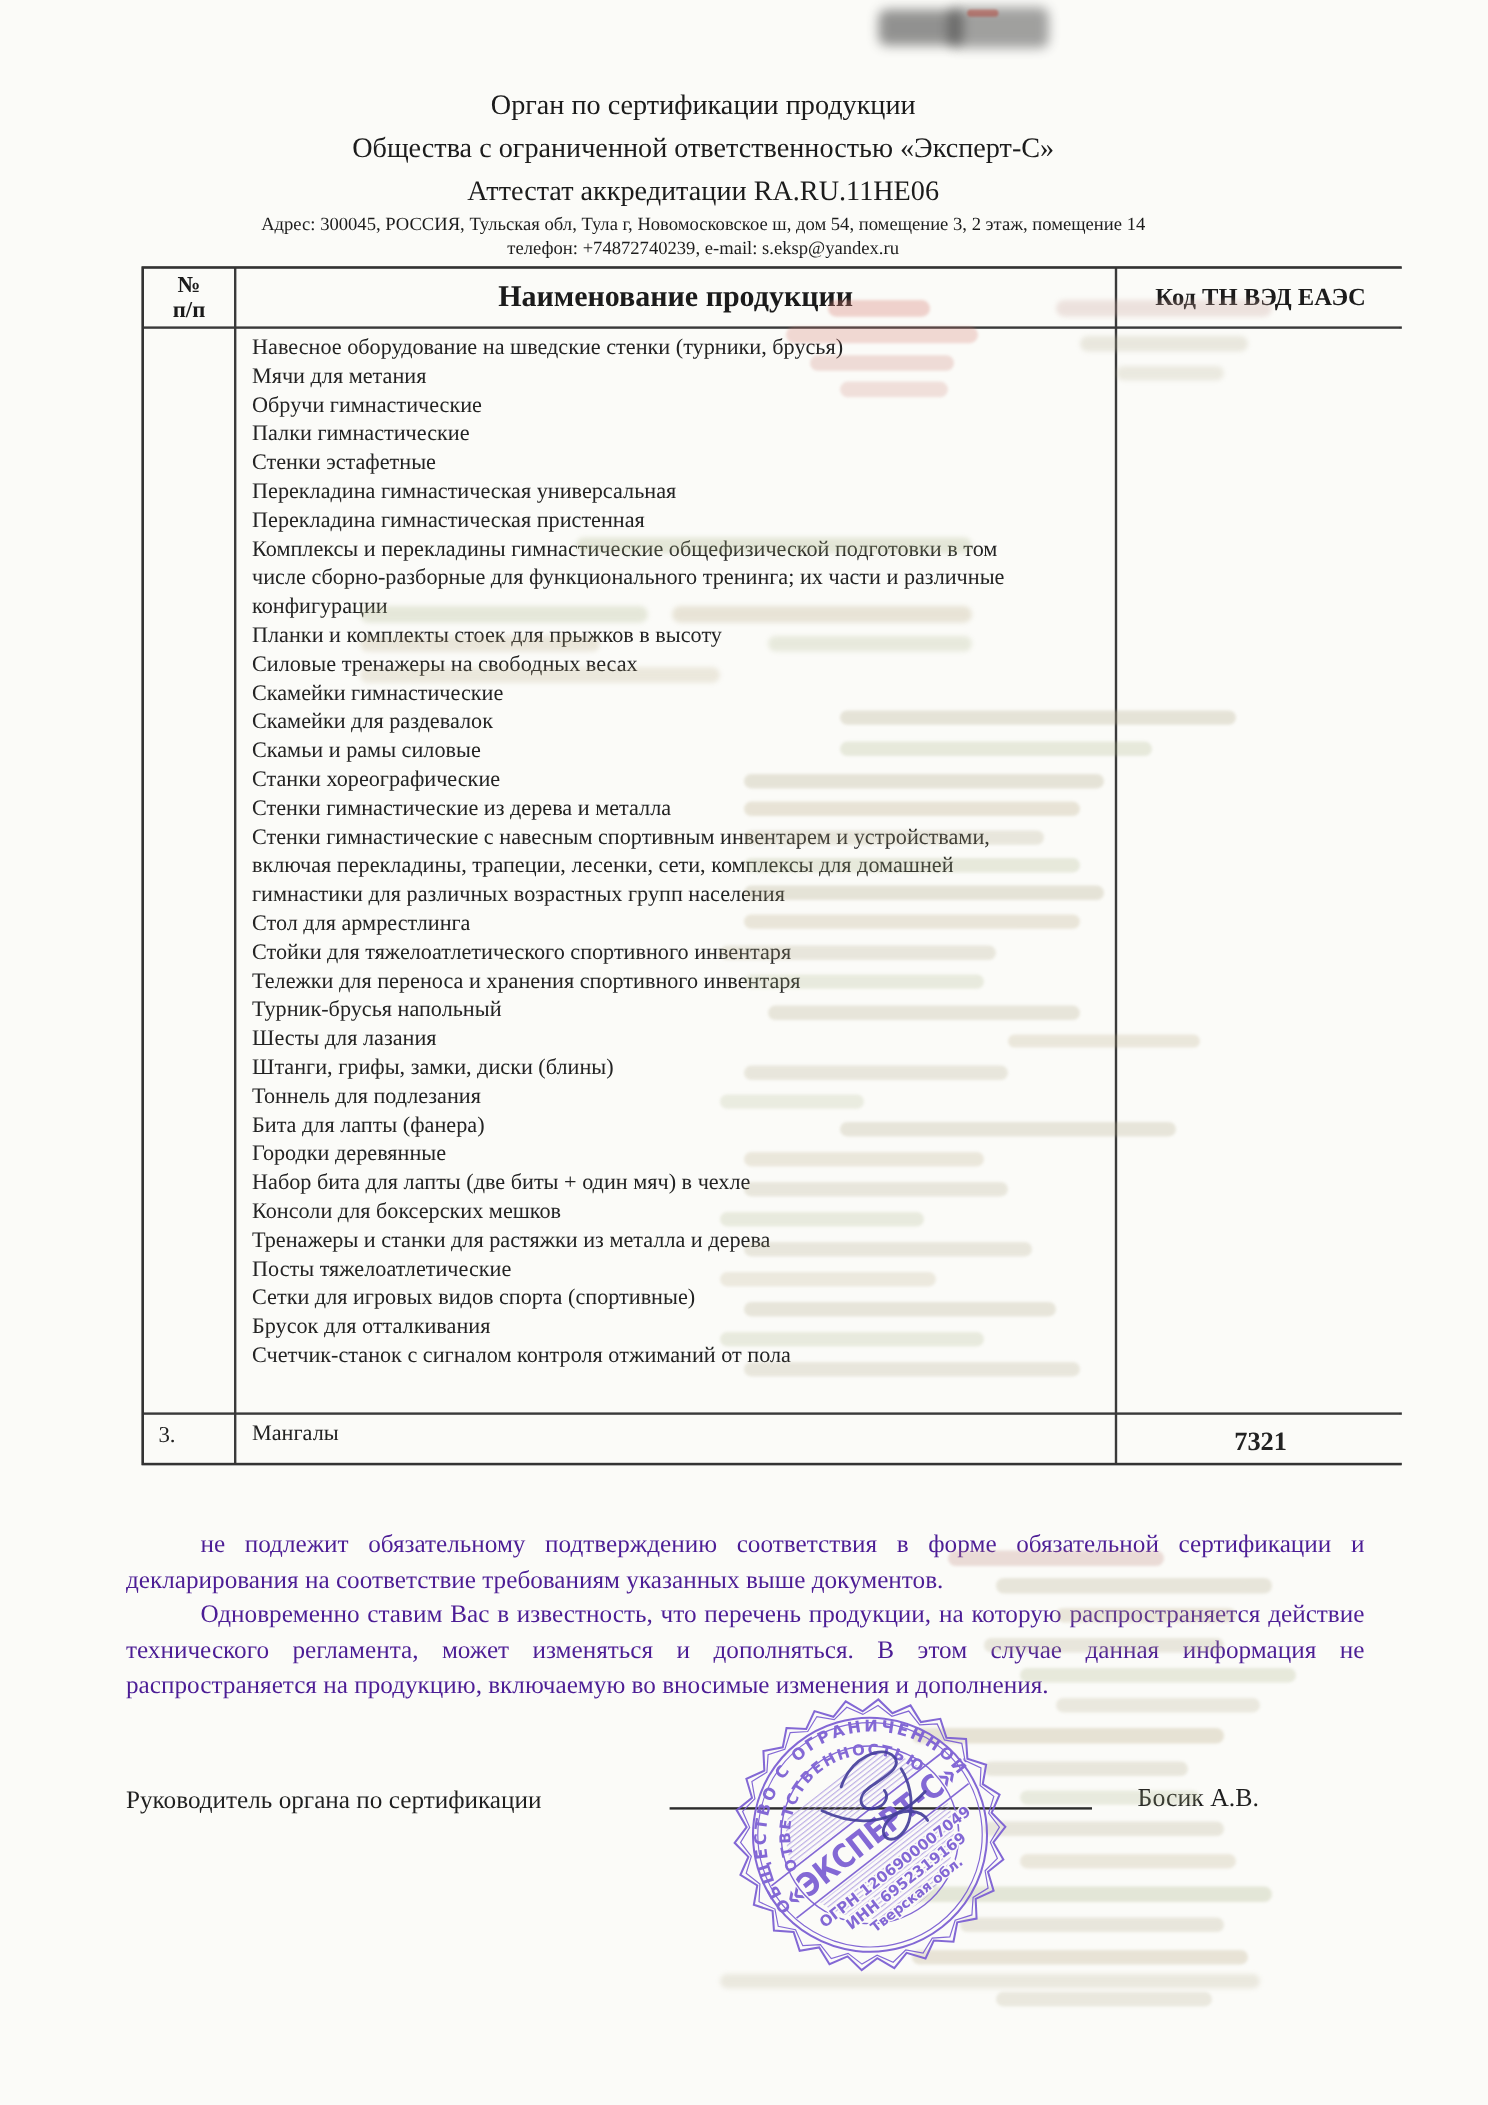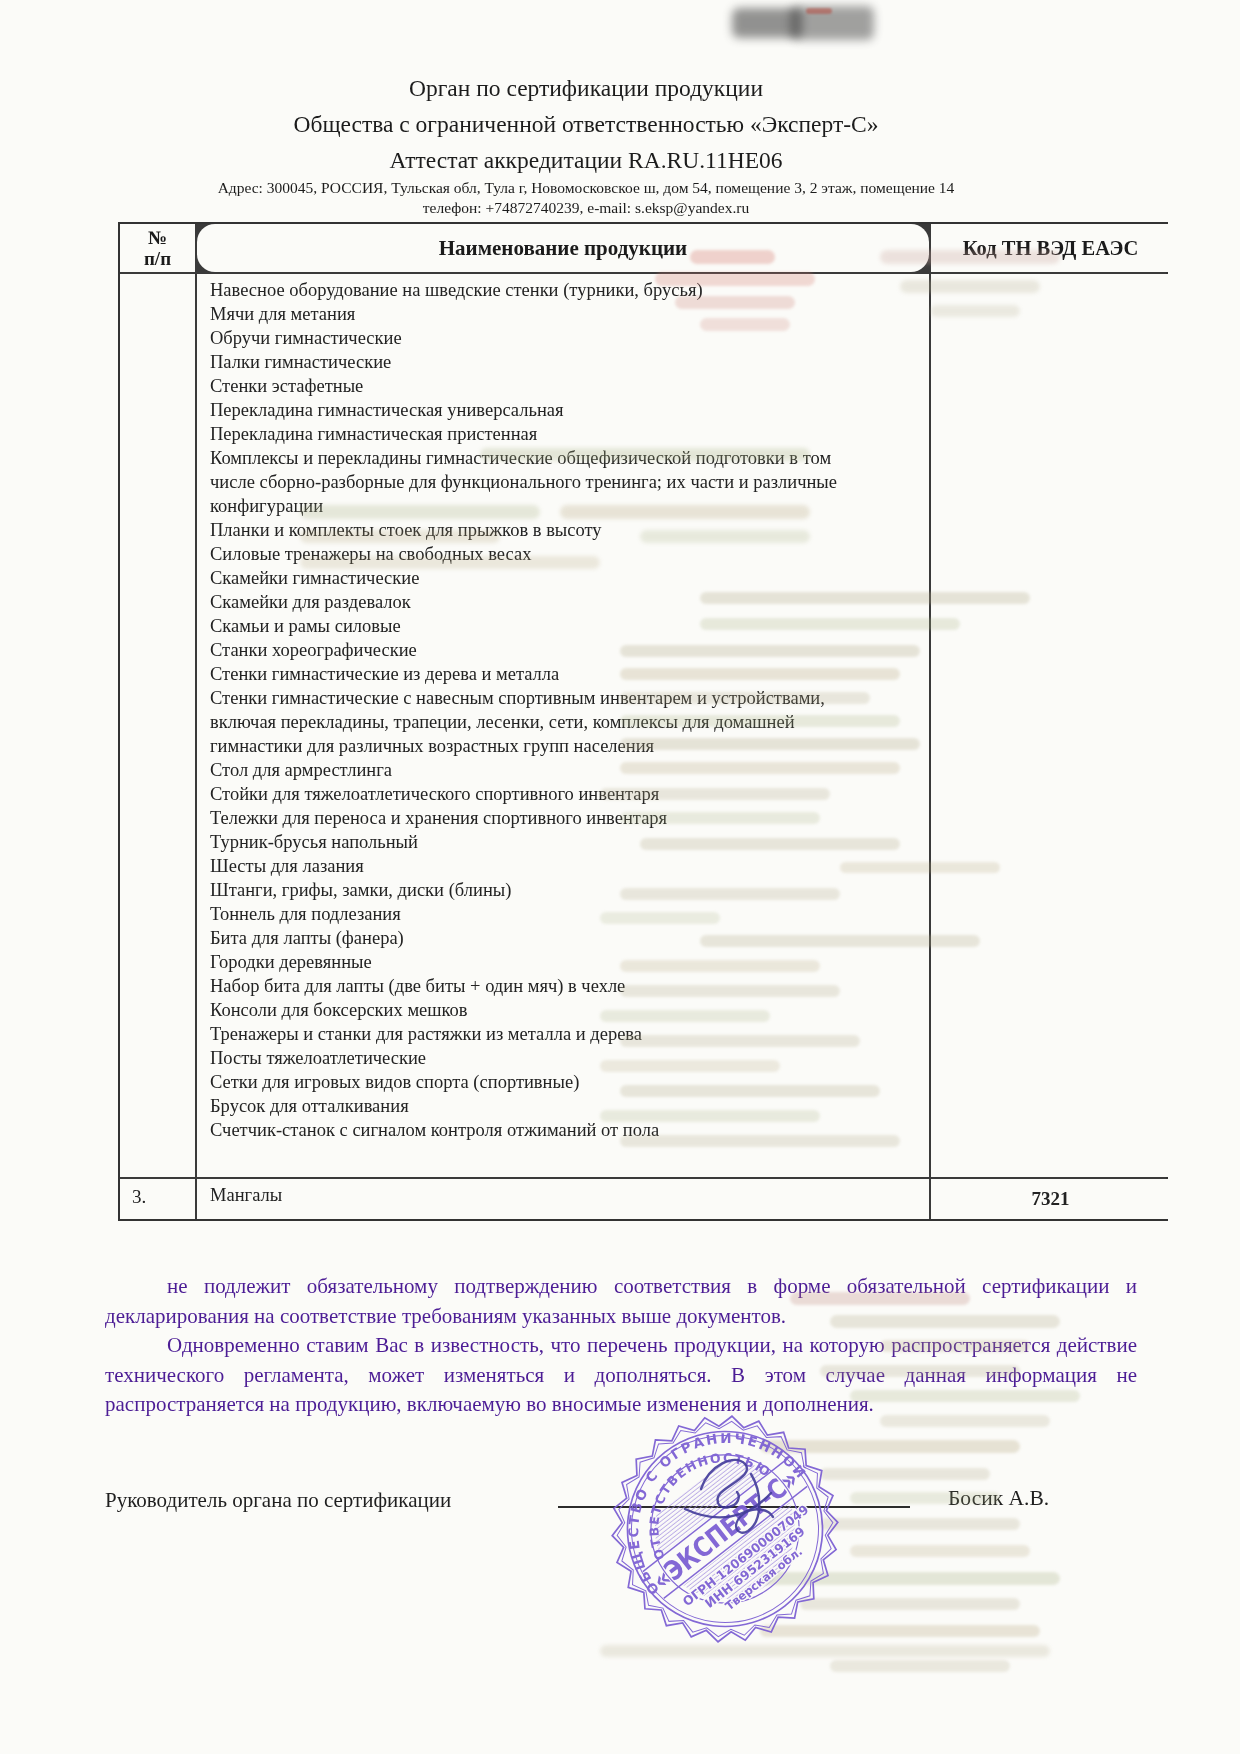--- a/index.html
+++ b/index.html
@@ -17,26 +17,26 @@
   .prod-table{
     position:absolute;left:118px;top:222px;width:1050px;
     display:grid;grid-template-columns:75px 732px 239px;
     grid-template-rows:48px minmax(903px,auto) 40px;
     gap:2px;background:#3a3a3a;border:2.5px solid #333;
     box-sizing:border-box;z-index:1;
   }
   .cell{background:#fbfbf8;}
   .hcell{display:flex;align-items:center;justify-content:center;font-weight:bold;color:#1b1b1b;}
   .hcell-num{flex-direction:column;font-size:19px;line-height:21px;}
-  .hcell-name{font-size:21px;border-radius:18px;}
+  .hcell-name{font-size:25px;}
   .hcell-code{font-size:20.5px;text-align:right;}
   .items-cell{padding:4px 84px 6px 13px;font-size:18.5px;line-height:24px;color:#232323;}
   .num-cell{font-size:19px;padding:7px 0 0 12px;}
   .name-cell{font-size:18.5px;padding:6px 0 0 13px;}
-  .code-cell{font-size:19px;font-weight:bold;text-align:center;padding-top:9px;}
+  .code-cell{font-size:22px;font-weight:bold;text-align:center;padding-top:9px;}
   
   .body-text{position:absolute;left:105px;top:1272px;width:1032px;font-size:21px;line-height:29.5px;text-align:justify;color:#4c1d95;}
   .body-text p{margin:0;text-indent:62px;}
   
   .sig-role{position:absolute;left:105px;top:1488px;font-size:21px;color:#1f1f1f;}
   .sig-line{position:absolute;left:558px;top:1506px;width:352px;height:2px;background:#2c2c2c;z-index:4;}
   .sig-name{position:absolute;left:948px;top:1486px;font-size:21.5px;color:#1f1f1f;}
   
   :root{--stamp:#7c5fd3;}
   .stamp-svg{position:absolute;left:585px;top:1387px;z-index:6;opacity:.94;}

